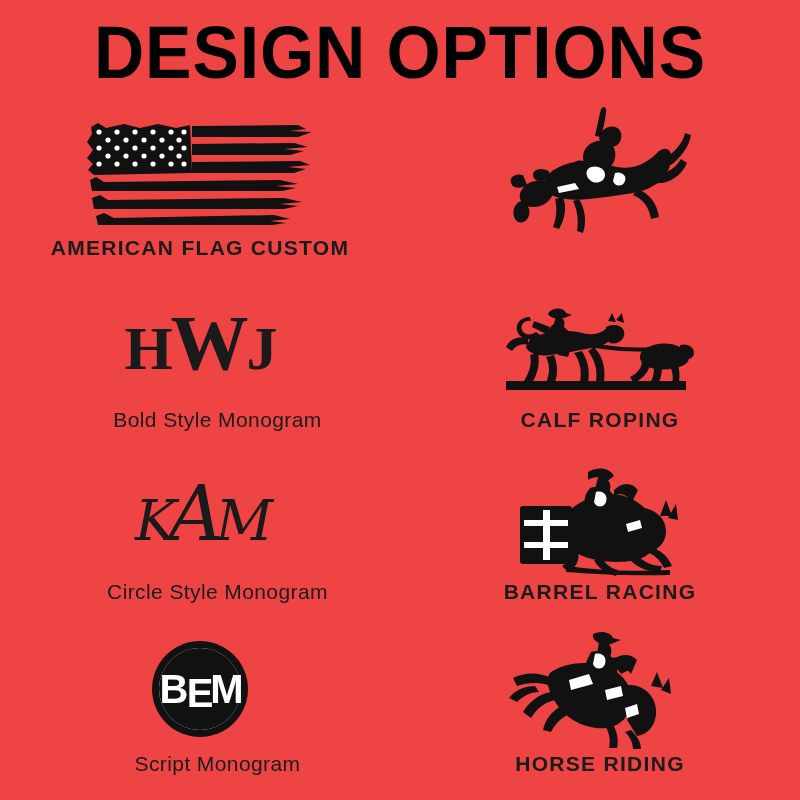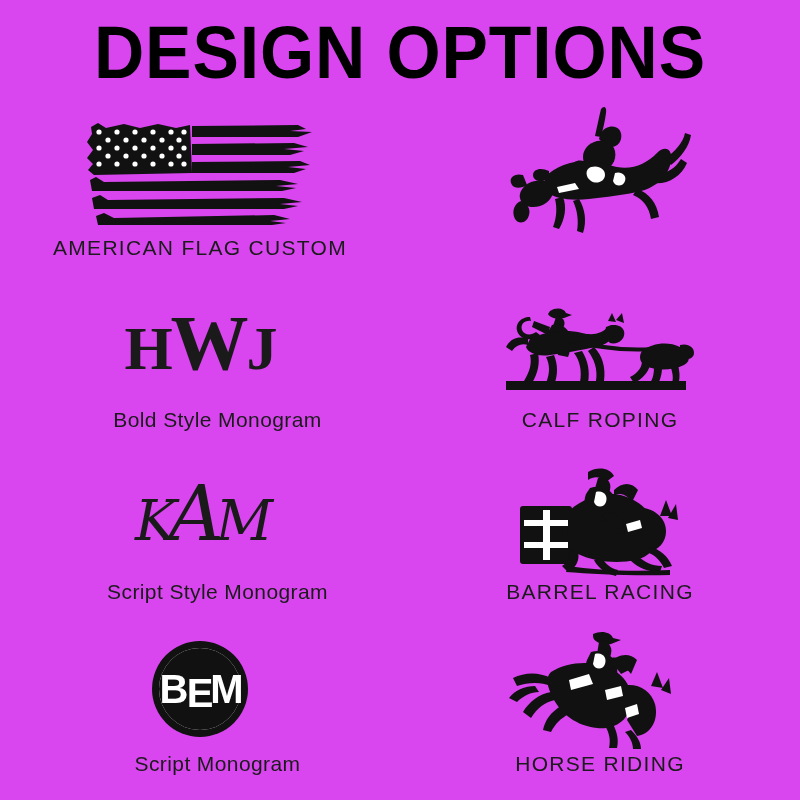--- a/index.html
+++ b/index.html
@@ -3,21 +3,21 @@
 <meta charset="utf-8">
 <style>
   * { box-sizing: border-box; margin: 0; padding: 0; }
   html, body {
     width: 800px; height: 800px;
     background: #ffffff;
     font-family: "Liberation Sans", sans-serif;
     color: #111111;
     overflow: hidden;
   }
-  .page { position: relative; width: 800px; height: 800px; background: #d946ef; }
+  .page { position: relative; width: 800px; height: 800px; background: #ef4444; }
 
   .page-title {
     width: 100%;
     text-align: center;
     font-family: "Liberation Sans", sans-serif;
     font-weight: 700;
     font-size: 74px;
     line-height: 78px;
     letter-spacing: 1px;
     color: #000000;
@@ -57,20 +57,21 @@
     margin-top: 6px;
     text-align: center;
     color: #1b1b1b;
     font-family: "Liberation Sans", sans-serif;
     font-weight: 400;
   }
   .label.caps {
     text-transform: uppercase;
     font-size: 21px;
     letter-spacing: 1.3px;
+    font-weight: bold;
   }
   .label.mixed {
     font-size: 21px;
     letter-spacing: 0.4px;
     margin-left: 35px;
   }
 
   
   .mono-bold {
     font-family: "Liberation Serif", serif;
@@ -260,21 +261,21 @@
     </div>
 
     <div class="cell">
       <div class="art">
         <div class="mono-script">
           <span>K</span>
             <span class="big">A</span>
             <span>M</span>
         </div>
       </div>
-      <div class="label mixed">Script Style Monogram</div>
+      <div class="label mixed">Circle Style Monogram</div>
     </div>
 
     <div class="cell">
       <div class="art">
         <svg width="180" height="118" viewBox="0 0 180 118">
           <g fill="#111111">
 
             <rect x="10" y="48" width="52" height="58" rx="3"></rect>
 
             <path d="M54 58 C70 40 94 32 114 38 C130 43 142 54 146 70 C150 86 142 98 126 102 C108 106 84 104 68 96 C54 89 48 72 54 58 Z"></path>

